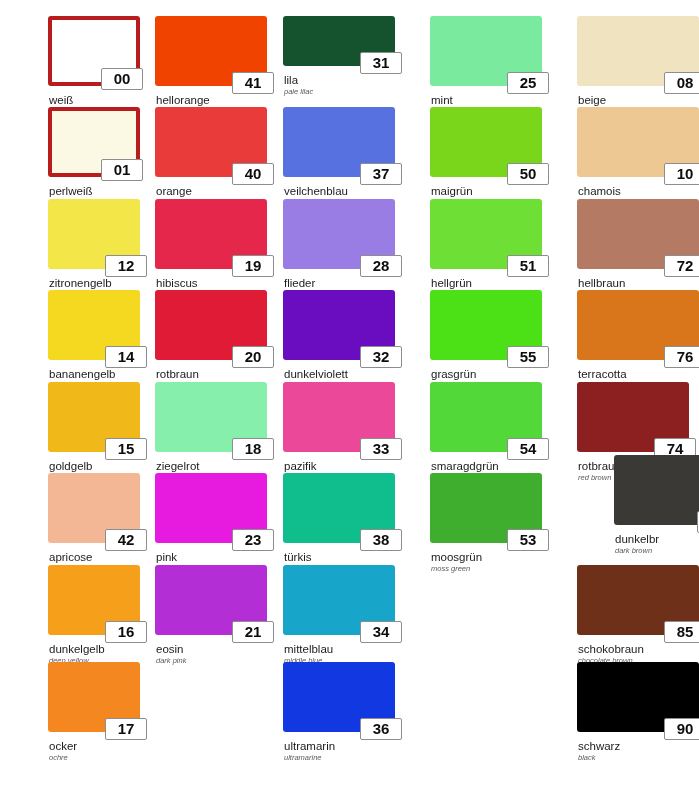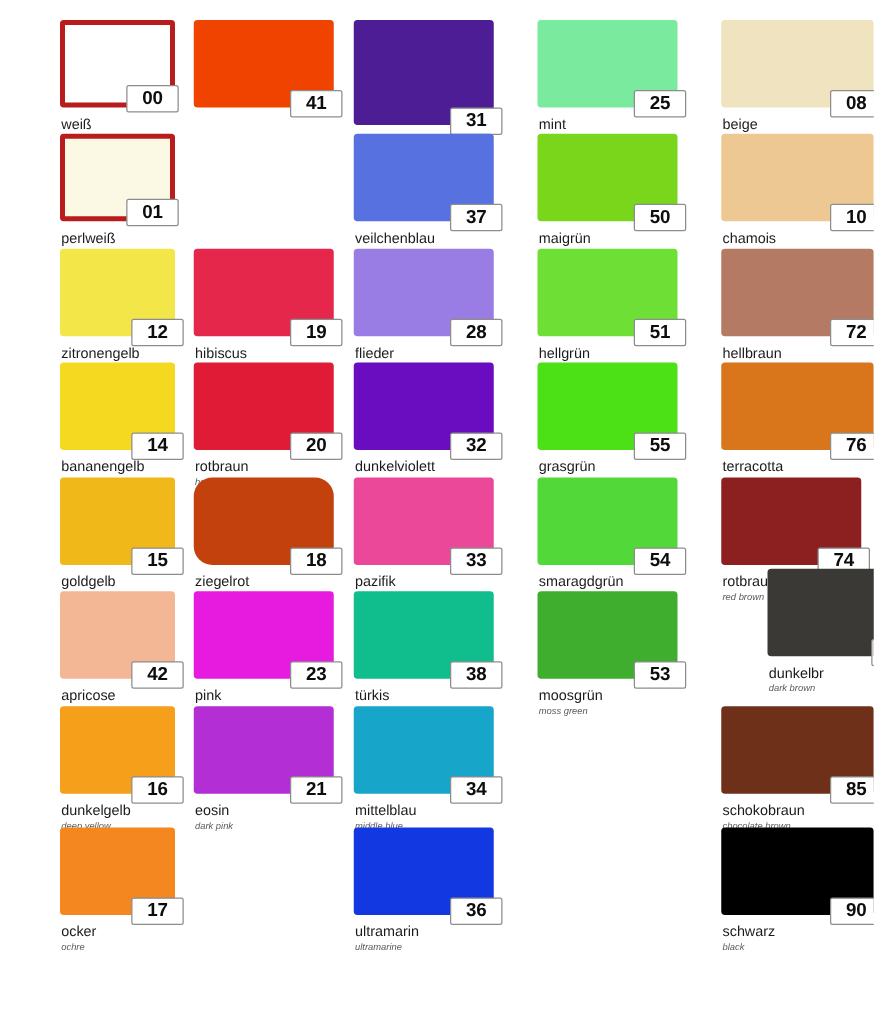--- a/index.html
+++ b/index.html
@@ -95,23 +95,27 @@
       </div>
       <div class="labels">
         <div class="name-de">weiß</div>
         <div class="name-en">white</div>
       </div>
     </div>
     <div class="swatch-cell" style="left: 155px; top: 16px; width: 112px;">
       <div class="swatch-box" title="hellorange" style="height: 70px; background: rgb(240, 67, 0);">
         <div class="code-tag">41</div>
       </div>
+      <div class="labels">
+        <div class="name-de">hellorange</div>
+        <div class="name-en">light orange</div>
+      </div>
     </div>
     <div class="swatch-cell" style="left: 283px; top: 16px; width: 112px;">
-      <div class="swatch-box" title="lila" style="height: 84px; background: #4c1d95;">
+      <div class="swatch-box" title="lila" style="height: 50px; background: #14532d;">
         <div class="code-tag">31</div>
       </div>
       <div class="labels">
         <div class="name-de">lila</div>
         <div class="name-en">pale lilac</div>
       </div>
     </div>
     <div class="swatch-cell" style="left: 430px; top: 16px; width: 112px;">
       <div class="swatch-box" title="mint" style="height: 70px; background: rgb(122, 234, 158);">
         <div class="code-tag">25</div>
@@ -132,20 +136,29 @@
     </div>
     <div class="swatch-cell" style="left: 48px; top: 107px; width: 92px;">
       <div class="swatch-box outlined" title="perlweiß" style="height: 70px; background: rgb(251, 248, 227);">
         <div class="code-tag">01</div>
       </div>
       <div class="labels">
         <div class="name-de">perlweiß</div>
         <div class="name-en">pearl white</div>
       </div>
     </div>
+    <div class="swatch-cell" style="left: 155px; top: 107px; width: 112px;">
+      <div class="swatch-box" title="orange" style="height: 70px; background: rgb(234, 59, 59);">
+        <div class="code-tag">40</div>
+      </div>
+      <div class="labels">
+        <div class="name-de">orange</div>
+        <div class="name-en">orange</div>
+      </div>
+    </div>
     <div class="swatch-cell" style="left: 283px; top: 107px; width: 112px;">
       <div class="swatch-box" title="veilchenblau" style="height: 70px; background: rgb(87, 113, 224);">
         <div class="code-tag">37</div>
       </div>
       <div class="labels">
         <div class="name-de">veilchenblau</div>
         <div class="name-en">violet blue</div>
       </div>
     </div>
     <div class="swatch-cell" style="left: 430px; top: 107px; width: 112px;">
@@ -258,21 +271,21 @@
     <div class="swatch-cell" style="left: 48px; top: 382px; width: 92px;">
       <div class="swatch-box" title="goldgelb" style="height: 70px; background: rgb(240, 184, 24);">
         <div class="code-tag">15</div>
       </div>
       <div class="labels">
         <div class="name-de">goldgelb</div>
         <div class="name-en">golden yellow</div>
       </div>
     </div>
     <div class="swatch-cell" style="left: 155px; top: 382px; width: 112px;">
-      <div class="swatch-box" title="ziegelrot" style="height: 70px; background: #c2410c; border-radius: 15px;">
+      <div class="swatch-box" title="ziegelrot" style="height: 70px; background: #86efac;">
         <div class="code-tag">18</div>
       </div>
       <div class="labels">
         <div class="name-de">ziegelrot</div>
         <div class="name-en">brick red</div>
       </div>
     </div>
     <div class="swatch-cell" style="left: 283px; top: 382px; width: 112px;">
       <div class="swatch-box" title="pazifik" style="height: 70px; background: #ec4899;">
         <div class="code-tag">33</div>

